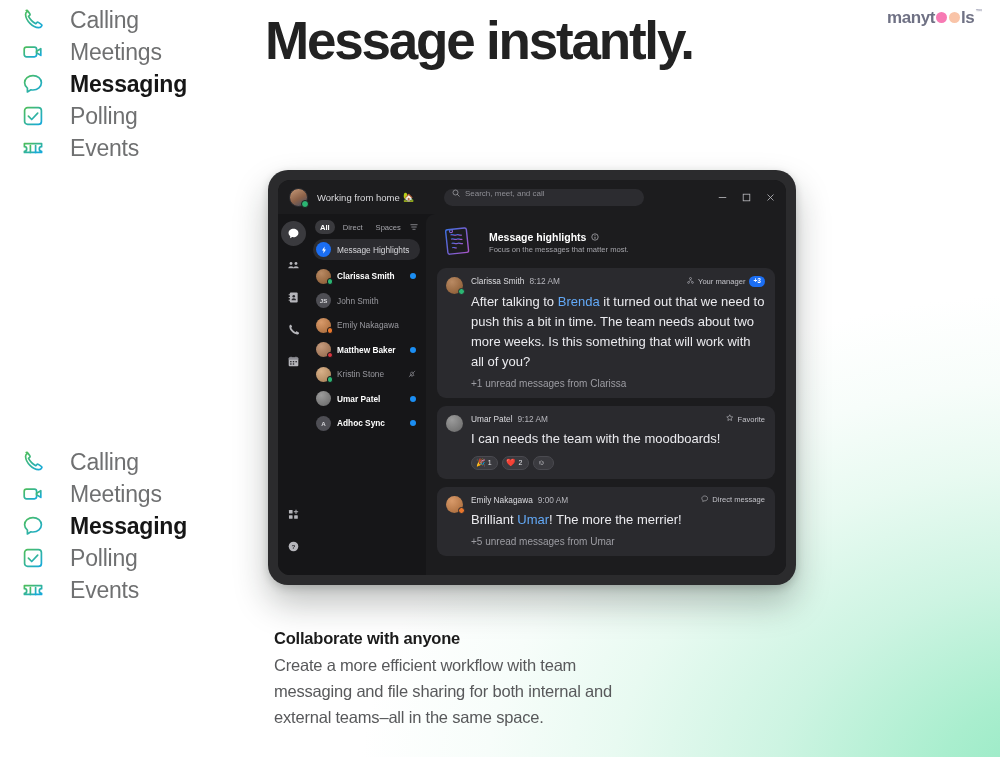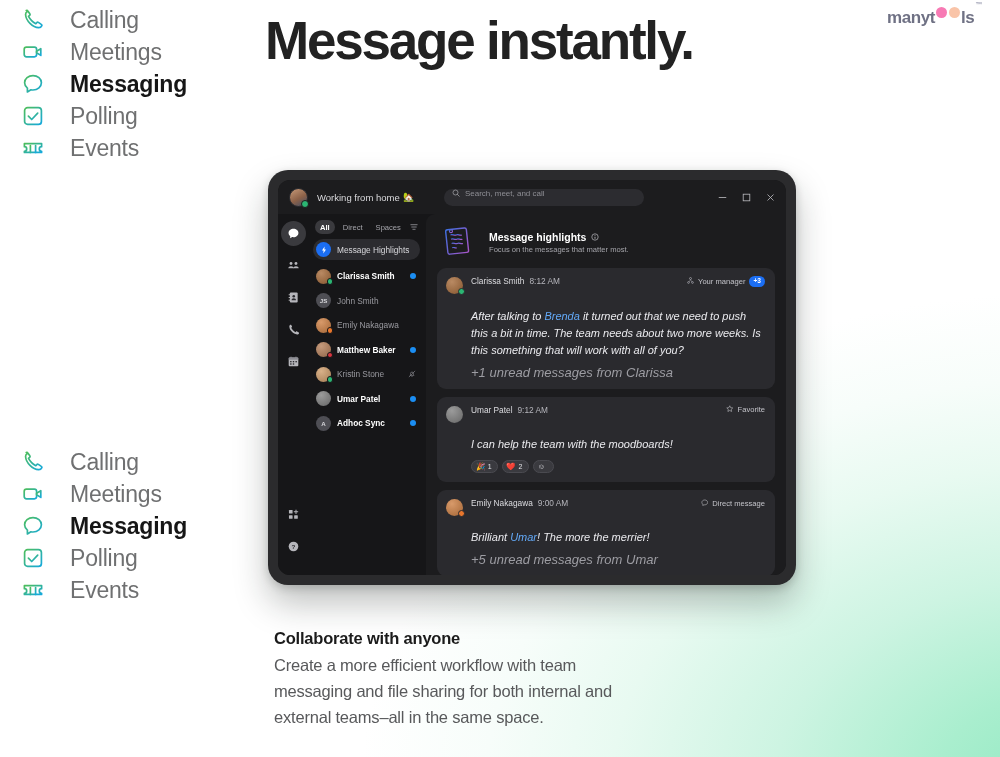--- a/index.html
+++ b/index.html
@@ -39,21 +39,21 @@
   
   .headline {
     position: absolute; left: 265px; top: 14px;
     font-size: 53px; font-weight: 700; color: #222222;
     letter-spacing: -2.2px; line-height: 1;
   }
 
   
   .logo {
     position: absolute; right: 18px; top: 8px;
-    display: flex; align-items: flex-start;
+    display: flex; align-items: center;
     font-size: 17px; font-weight: 700; color: #6f7184;
     letter-spacing: -0.4px;
   }
   .logo .dot { width: 11px; height: 11px; border-radius: 50%; display: inline-block; margin: 0 1px; position: relative; top: -1px; }
   .logo .dot.pink { background: #f77ab4; }
   .logo .dot.peach { background: #f9c4a8; }
   .logo .tm { font-size: 7px; font-weight: 700; position: relative; top: -7px; margin-left: 1px; color: #9a9cb0; }
 
   
   .device {
@@ -221,24 +221,24 @@
   .card-time { font-size: 8.3px; color: #b6b6bc; margin-left: 5px; }
   .card-tag {
     margin-left: auto; display: flex; align-items: center; gap: 4px;
     font-size: 7.6px; color: #c3c3c9; white-space: nowrap;
   }
   .pill {
     background: #1b6ef3; color: #fff; font-size: 6.6px; font-weight: 700;
     border-radius: 7px; padding: 1px 4px; line-height: 1.3;
   }
   .card-body {
-    font-size: 11px; color: #eaeaee; line-height: 1.55; margin-top: 21px; font-style: italic;
+    font-size: 13px; color: #eaeaee; line-height: 1.55; margin-top: 5px;
   }
   .mention { color: #63a9f7; }
-  .card-foot { font-size: 13px; color: #9d9da3; margin-top: 6px; font-style: italic; }
+  .card-foot { font-size: 10px; color: #9d9da3; margin-top: 6px; }
   .reactions { display: flex; gap: 4px; margin-top: 7px; }
   .rx {
     display: flex; align-items: center; gap: 2.5px;
     background: #3a3a3f; border: 1px solid #4a4a50;
     border-radius: 8px; padding: 1px 5px 1.5px 4px;
     font-size: 7px; color: #e3e3e7;
   }
   .rx .em { font-size: 7.5px; }
 
   
@@ -584,21 +584,21 @@
                   <div class="card-top">
                     <span class="card-name">Umar Patel</span>
                     <span class="card-time">9:12 AM</span>
                     <span class="card-tag">
                       <span><svg width="7.5" height="7.5" viewBox="0 0 14 14">
                           <path d="M7 1.4l1.7 3.6 3.9.5-2.9 2.7.8 3.9L7 10.2l-3.5 1.9.8-3.9L1.4 5.5l3.9-.5z" fill="none" stroke="#c3c3c9" stroke-width="1.1" stroke-linejoin="round"></path>
                         </svg></span>
                       <span>Favorite</span>
                     </span>
                   </div>
-                  <div class="card-body"><span>I can help the team with the moodboards!</span></div>
+                  <div class="card-body"><span>I can needs the team with the moodboards!</span></div>
                   <div class="reactions">
                     <span class="rx">
                       <span class="em">🎉</span>
                       <span>1</span>
                     </span>
                     <span class="rx">
                       <span class="em">❤️</span>
                       <span>2</span>
                     </span>
                     <span class="rx">

